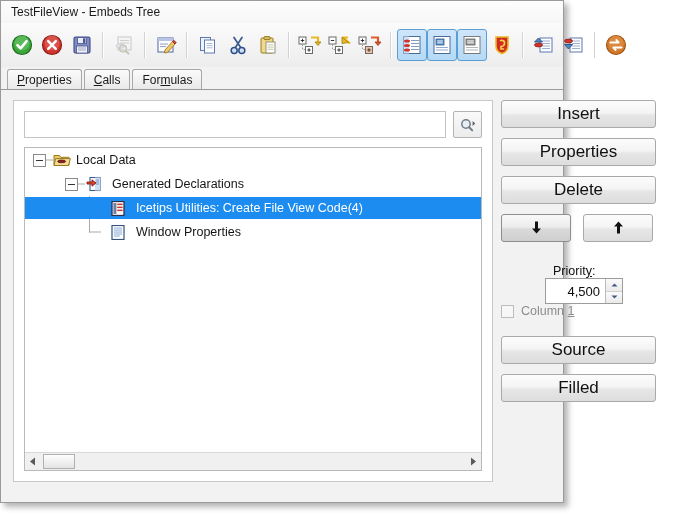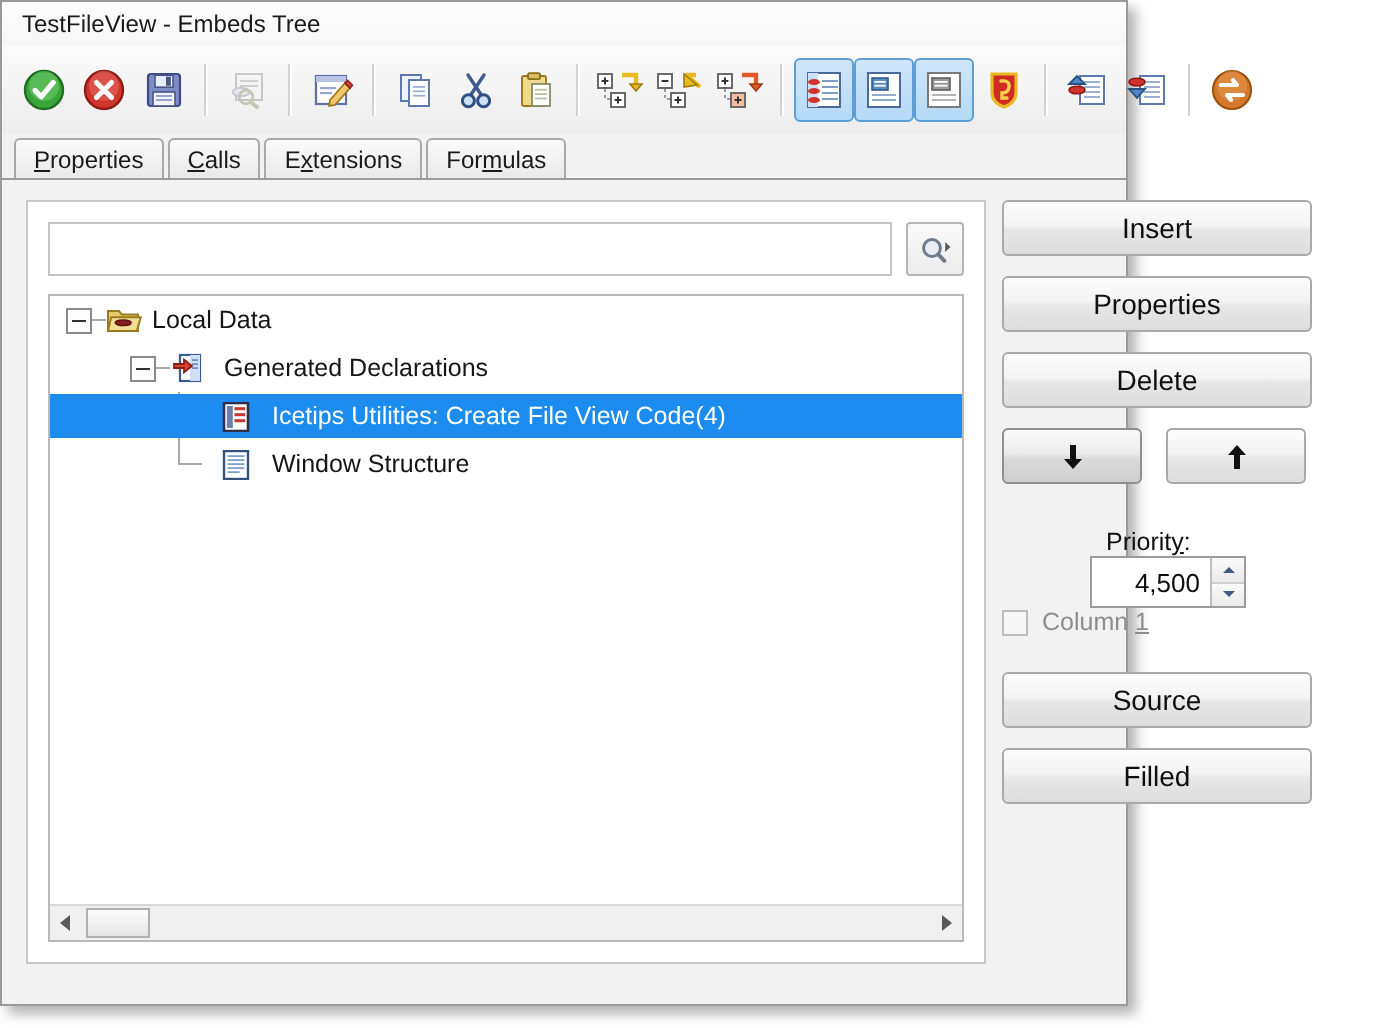--- a/index.html
+++ b/index.html
@@ -127,21 +127,21 @@
     position:absolute;left:18px;top:1px;width:32px;height:15px;
     background:linear-gradient(to bottom,#fdfdfd 0%,#e4e4e4 100%);
     border:1px solid #b0b0b0;box-sizing:border-box;
   }
   
   .rightpanel{position:absolute;left:500px;top:10px;width:166px;}
   .btn{
     display:block;width:155px;height:28px;margin-bottom:10px;
     background:linear-gradient(to bottom,#fcfcfc 0%,#f4f4f4 45%,#e6e6e6 55%,#dddddd 100%);
     border:1px solid #a9a9a9;border-radius:3px;box-sizing:border-box;
-    font-family:"Liberation Sans",sans-serif;font-size:14px;color:#101010;
+    font-family:"Liberation Sans",sans-serif;font-size:17px;color:#101010;
     text-align:center;line-height:26px;
   }
   .btn.small{width:70px;display:inline-block;margin-right:9px;}
   .btn.hot{
     background:linear-gradient(to bottom,#f9f9f9 0%,#ececec 45%,#d9d9d9 55%,#cfcfcf 100%);
     border-color:#8e8e8e;
   }
   .arrowrow{margin-bottom:12px;white-space:nowrap;}
   .priorityrow{display:flex;align-items:center;height:26px;margin-bottom:10px;flex-direction:column;}
   .priolabel{font-size:12.5px;color:#101010;width:62px;}
@@ -375,21 +375,20 @@
         <circle cx="11" cy="9" r="7.5" fill="#e79c56" opacity="0.45"></circle>
         <path d="M5.5 8.5 h8 l-2 -2.4 M16.5 13.5 h-8 l2 2.4" stroke="#ffffff" stroke-width="2.1" fill="none" stroke-linecap="round" stroke-linejoin="round"></path>
       </svg>
     </div>
 
   </div>
 
   <div class="tabstrip">
     <div class="tab"><u class="acc">P</u>roperties</div>
     <div class="tab"><u class="acc">C</u>alls</div>
-    <div class="tab">E<u class="acc">x</u>tensions</div>
     <div class="tab">For<u class="acc">m</u>ulas</div>
   </div>
 
   <div class="page">
 
     <div class="leftpanel">
 
       <div class="searchrow">
         <input class="searchbox" type="text" placeholder="" style="">
         <div class="searchbtn">
@@ -467,21 +466,21 @@
             <span class="ticon">
               <svg width="14" height="15" viewBox="0 0 14 15">
                 <rect x="1" y="0.5" width="12" height="14" fill="#ffffff" stroke="#36527f" stroke-width="1.2"></rect>
                 <rect x="2.8" y="2.6" width="8.4" height="0.9" fill="#7ba0cf"></rect>
                 <rect x="2.8" y="4.6" width="8.4" height="0.9" fill="#7ba0cf"></rect>
                 <rect x="2.8" y="6.6" width="8.4" height="0.9" fill="#7ba0cf"></rect>
                 <rect x="2.8" y="8.6" width="8.4" height="0.9" fill="#7ba0cf"></rect>
                 <rect x="2.8" y="10.6" width="6" height="0.9" fill="#7ba0cf"></rect>
               </svg>
             </span>
-            <span class="lbl" style="padding-left:9px;">Window Structure</span>
+            <span class="lbl" style="padding-left:9px;">Window Properties</span>
           </div>
 
         </div>
 
         <div class="hscroll">
           <div class="harrow">
             <svg width="8" height="9" viewBox="0 0 8 9">
                 <path d="M6 0.5 L6 8.5 L1 4.5z" fill="#5a5a5a"></path>
               </svg>
           </div>

